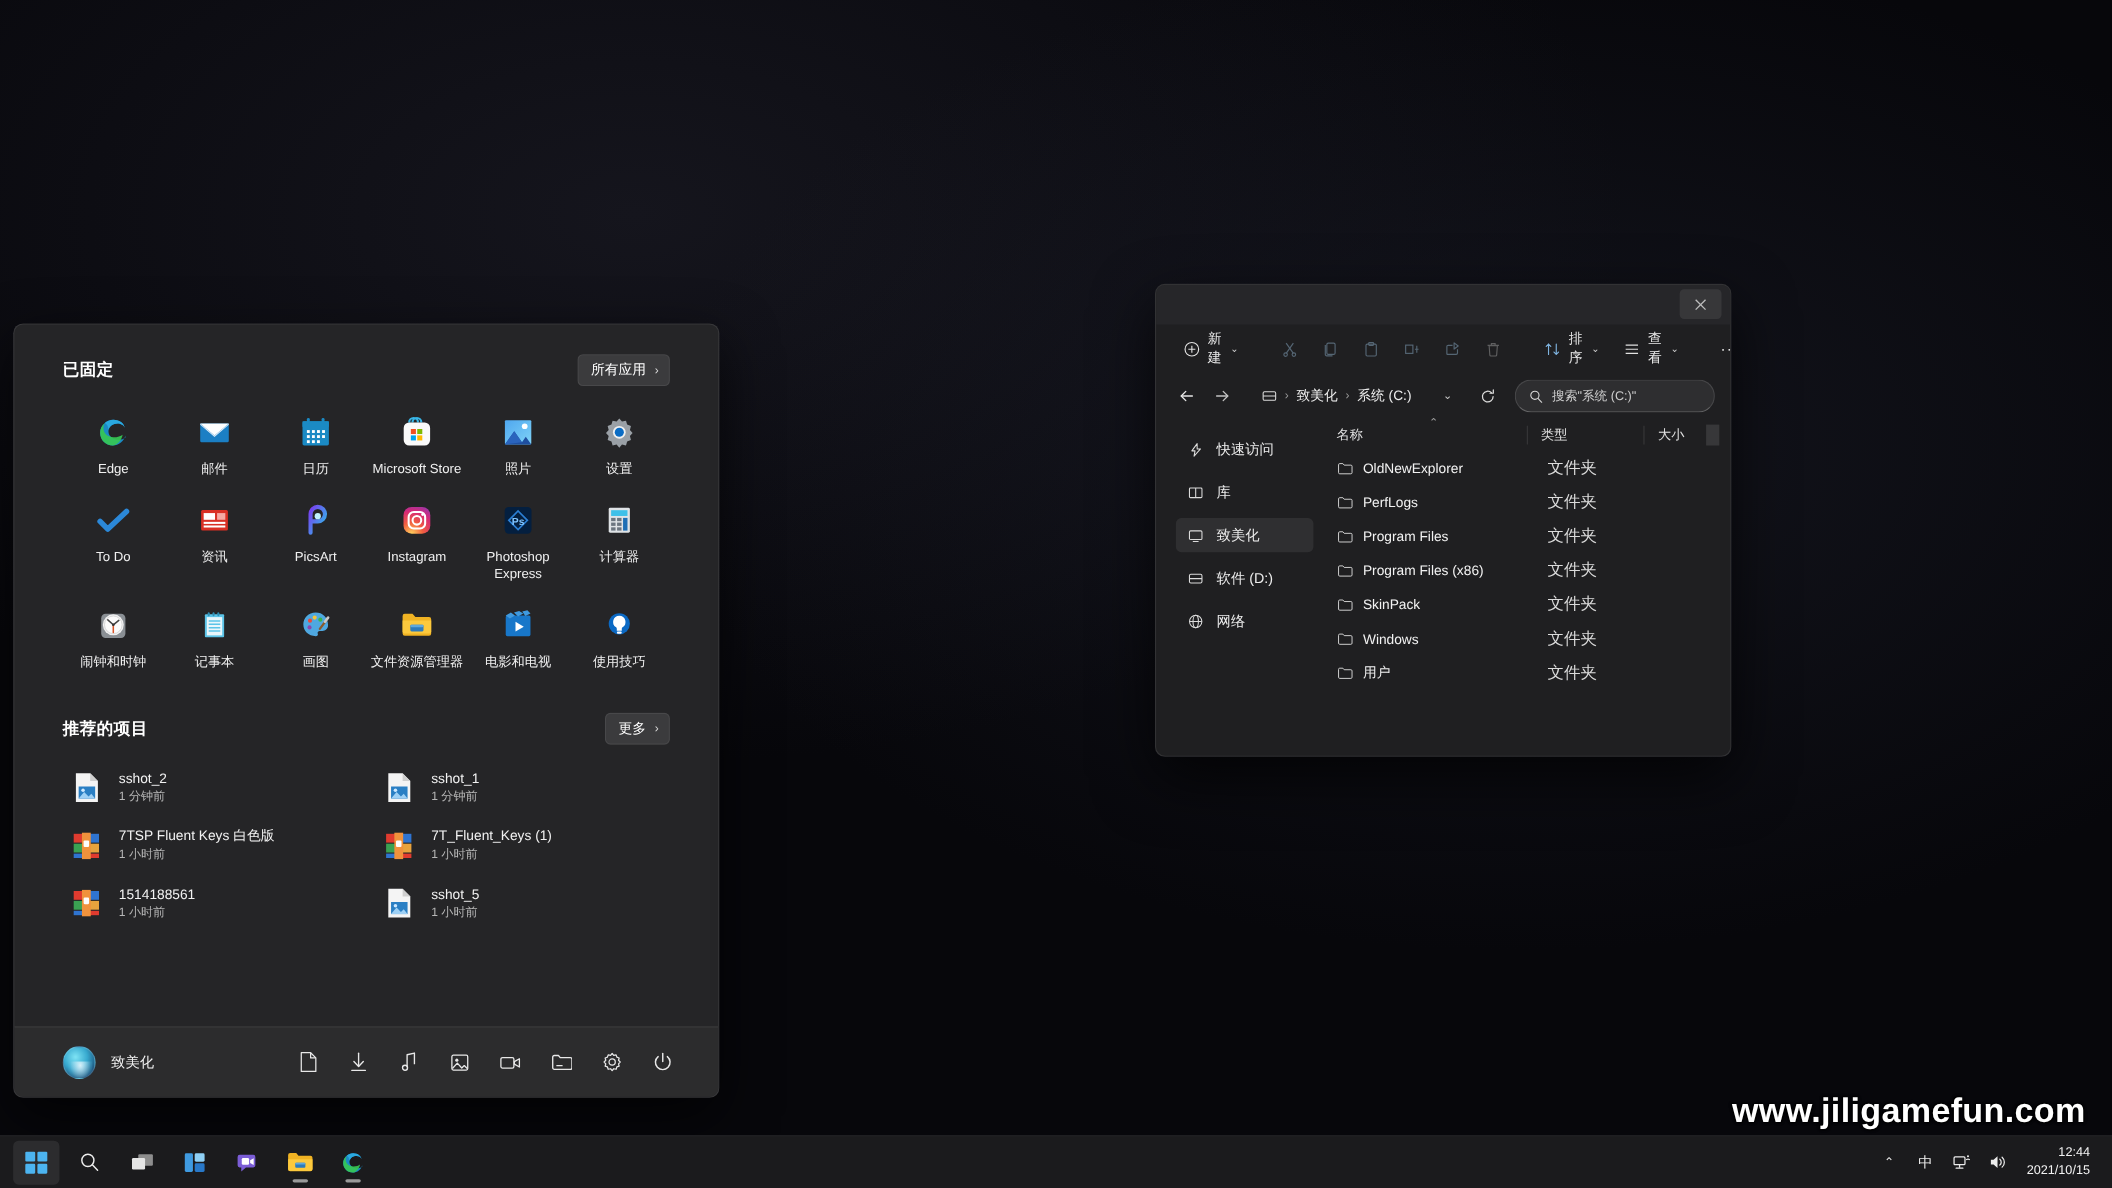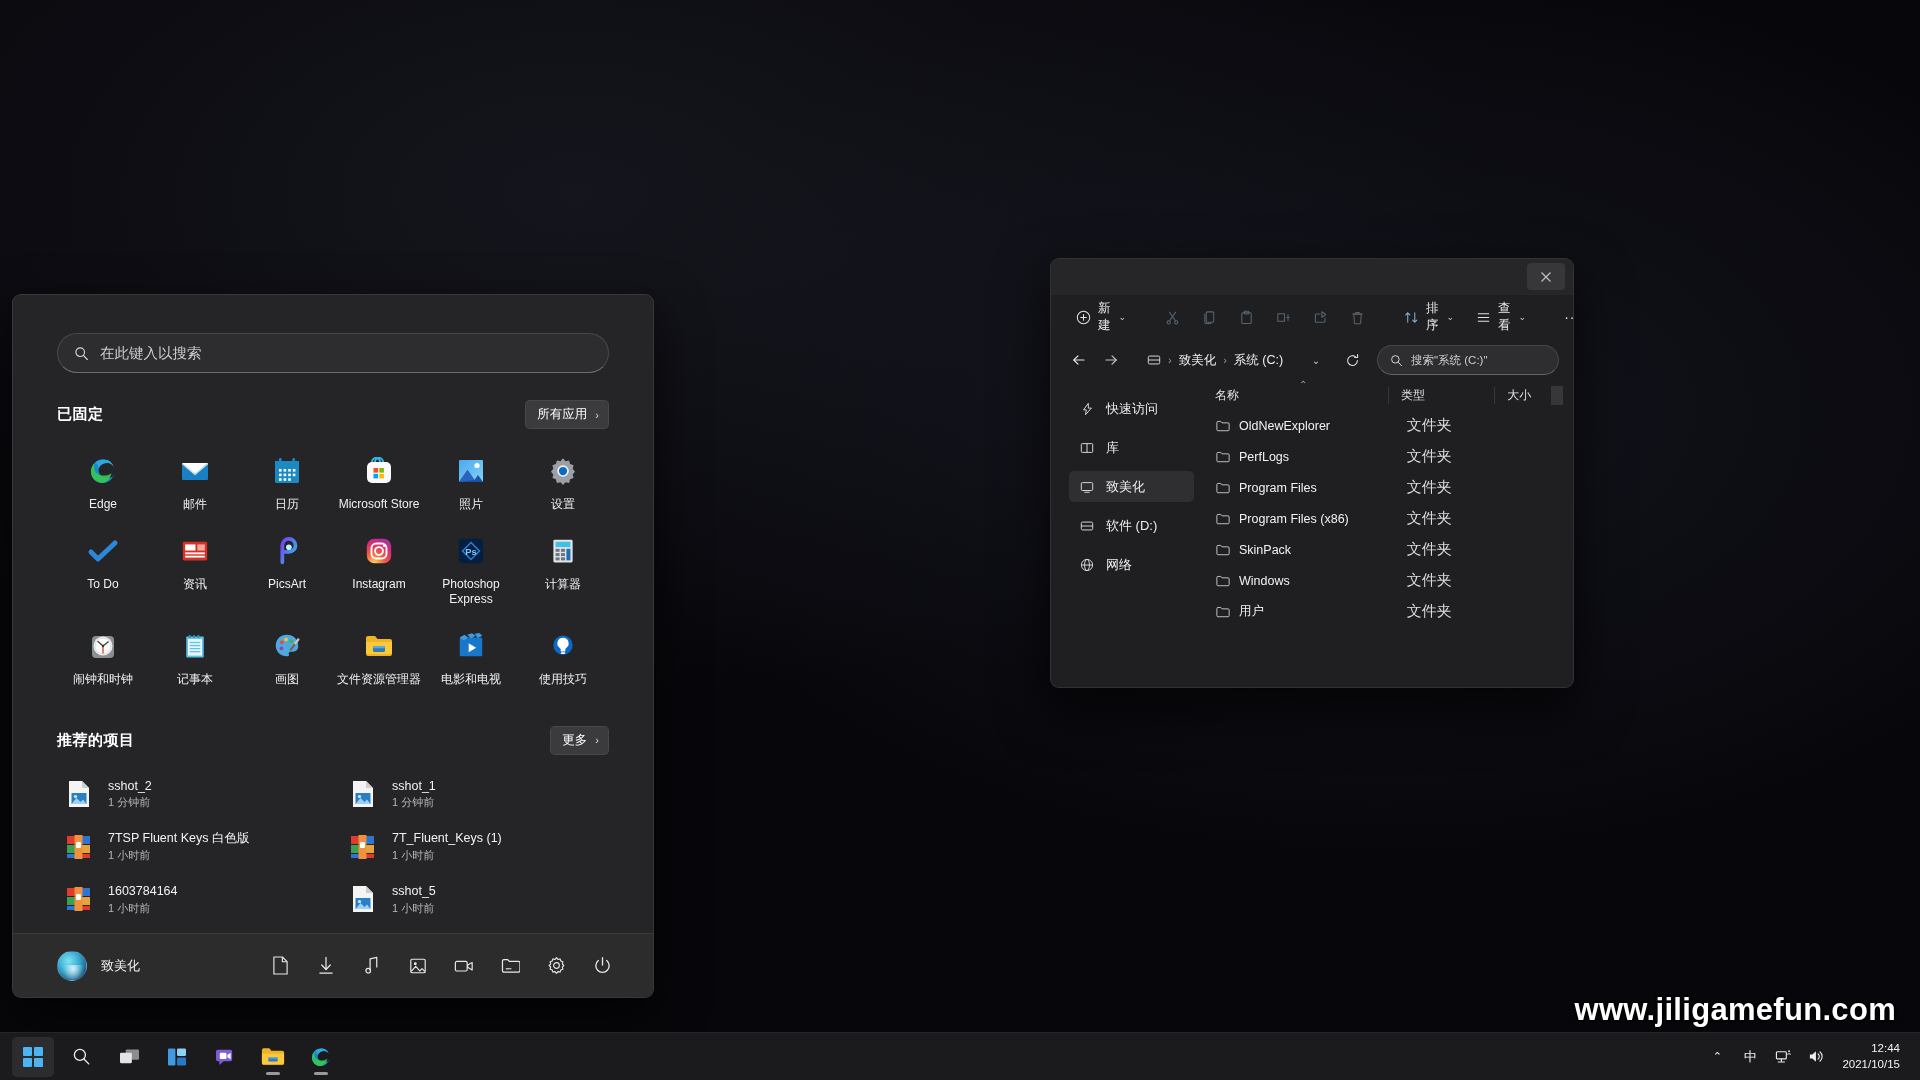--- a/index.html
+++ b/index.html
@@ -282,29 +282,20 @@
 </head>
 <body>
 
 <div id="desktop"></div>
 
 <div id="watermark">www.jiligamefun.com</div>
 
 <div id="start-menu">
   <div class="sm-body">
 
-    <div class="sm-search">
-      <span>
-        <svg class="icon-svg" width="15" height="15" viewBox="0 0 16 16">
-            <circle cx="6.6" cy="6.6" r="4.6" fill="none" stroke="#d8d8d8" stroke-width="1.2"></circle>
-            <line x1="10" y1="10" x2="14.2" y2="14.4" stroke="#d8d8d8" stroke-width="1.2" stroke-linecap="round"></line>
-          </svg>
-      </span>
-      <span class="ph">在此键入以搜索</span>
-    </div>
 
     <div class="sec-head">
       <div class="sec-title">已固定</div>
       <div class="sec-btn">
         <span>所有应用</span>
         <span class="chev">›</span>
       </div>
     </div>
 
     <div class="pin-grid">
@@ -663,21 +654,21 @@
               <rect x="13" y="2" width="11" height="8" fill="#2f74d0"></rect>
             <rect x="1" y="11" width="11" height="8" fill="#3aa152"></rect>
               <rect x="13" y="11" width="11" height="8" fill="#e8a33d"></rect>
             <rect x="1" y="20" width="11" height="4" fill="#2f74d0"></rect>
               <rect x="13" y="20" width="11" height="4" fill="#e03b2f"></rect>
             <rect x="8.5" y="1" width="8" height="24" fill="#f0923c"></rect>
             <rect x="10" y="8" width="5" height="6" rx="1" fill="#fdfdfd"></rect>
           </svg>
         </div>
         <div>
-          <div class="rec-name">1603784164</div>
+          <div class="rec-name">1514188561</div>
           <div class="rec-time">1 小时前</div>
         </div>
       </div>
 
       <div class="rec">
         <div class="rec-ico">
           <svg class="icon-svg" width="24" height="28" viewBox="0 0 24 28">
               <path d="M2 1h13l7 7v19H2z" fill="#f4f4f4"></path>
               <path d="M15 1l7 7h-7z" fill="#cfcfcf"></path>
               <rect x="4.5" y="13" width="15" height="11" fill="#2a7fc4"></rect>

